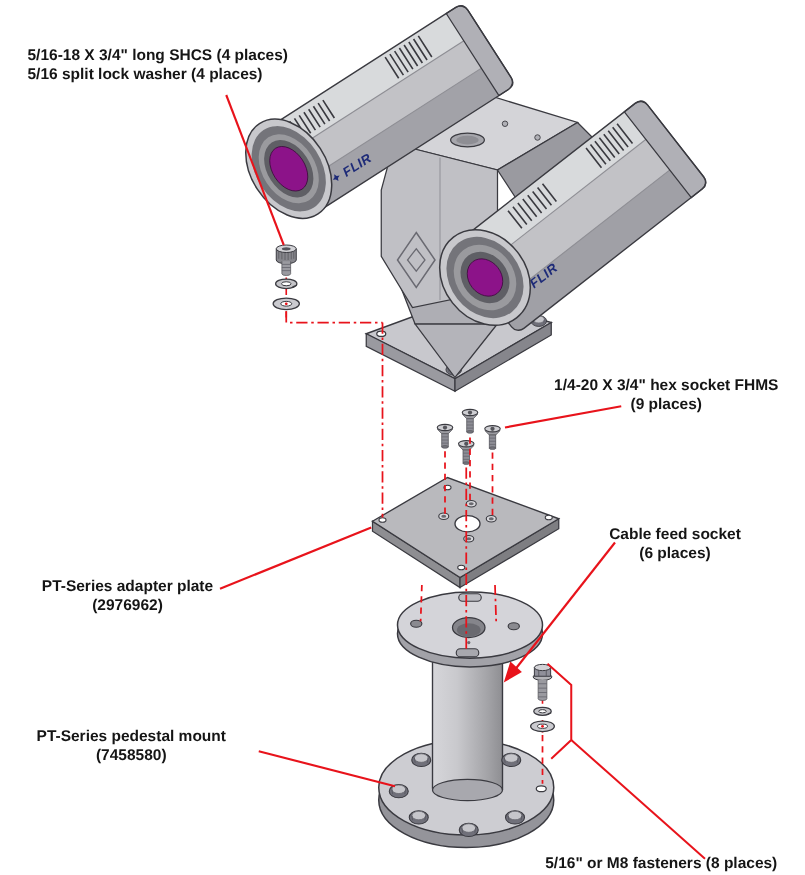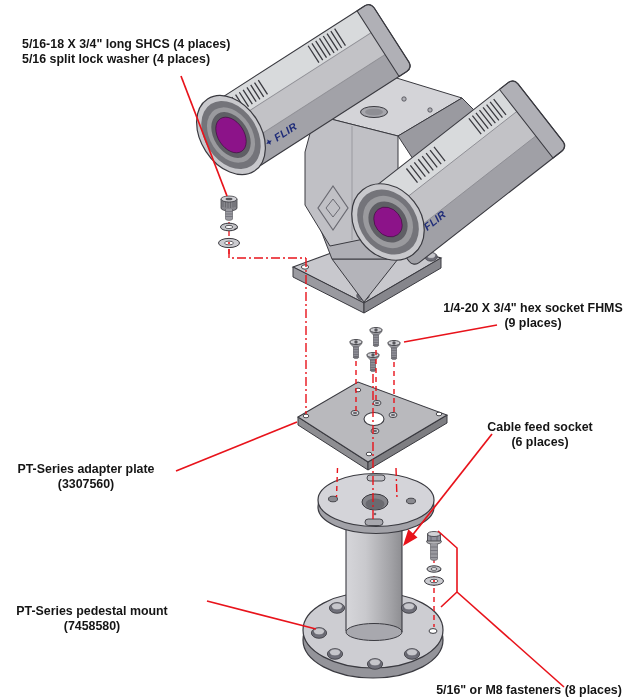--- a/index.html
+++ b/index.html
@@ -248,26 +248,26 @@
 <div class="lbl" style="left:425px;top:301px;width:216px;">
   <div>1/4-20 X 3/4" hex socket FHMS</div>
   <div>(9 places)</div>
 </div>
 
 <div class="lbl" style="left:462px;top:420px;width:156px;">
   <div>Cable feed socket</div>
   <div>(6 places)</div>
 </div>
 
-<div class="lbl" style="left:2px;top:462px;width:168px;">
+<div class="lbl" style="left:18px;top:462px;width:168px;">
   <div>PT-Series adapter plate</div>
-  <div>(3307560)</div>
-</div>
-
-<div class="lbl" style="left:6px;top:582px;width:172px;margin-top:22px;">
+  <div>(2976962)</div>
+</div>
+
+<div class="lbl" style="left:19px;top:582px;width:172px;">
   <div>PT-Series pedestal mount</div>
   <div>(7458580)</div>
 </div>
 
 <div class="lbl" style="left:415px;top:683px;width:228px;">
   <div>5/16" or M8 fasteners (8 places)</div>
 </div>
 
 </div>
 

